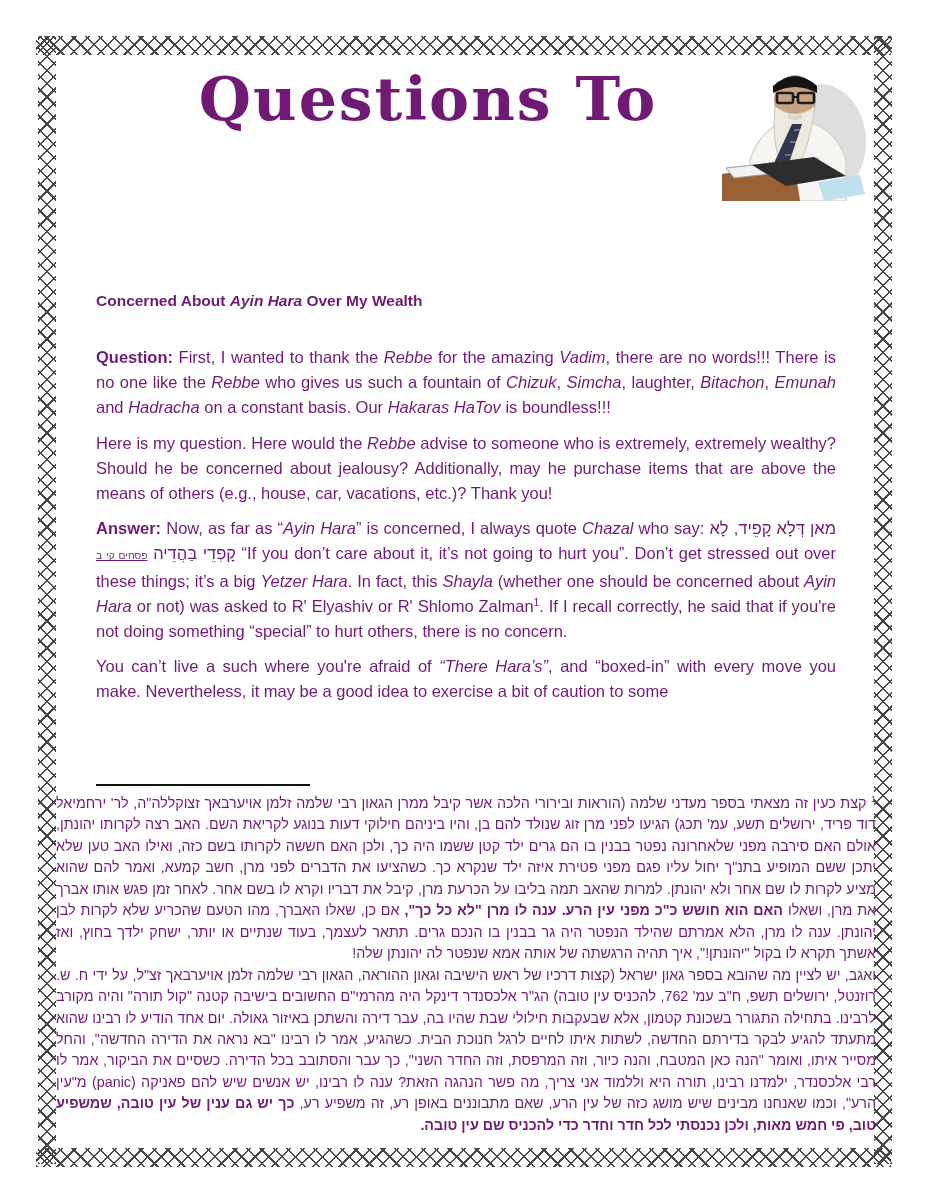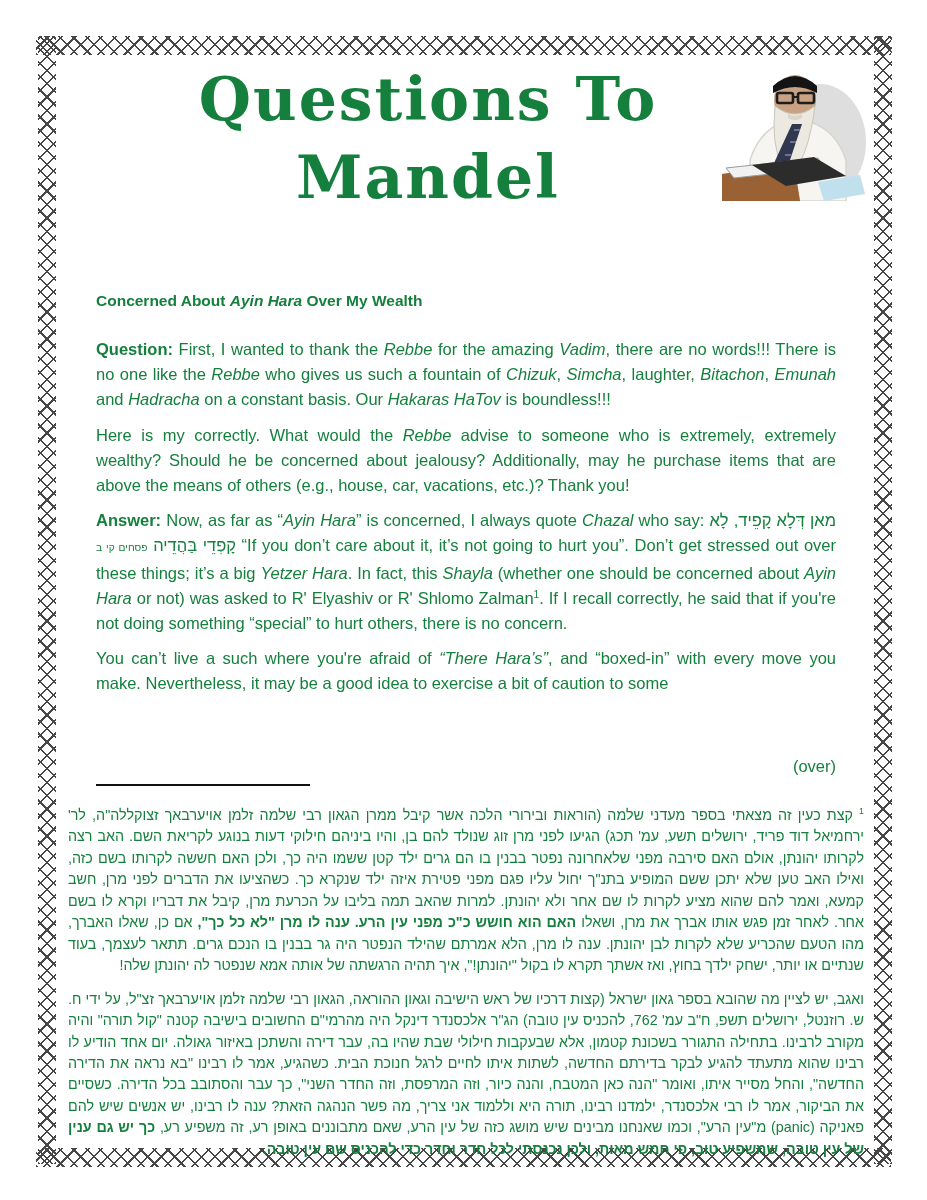--- a/index.html
+++ b/index.html
@@ -1,18 +1,18 @@
 <!DOCTYPE html>
 <html style="--lattice: #474747; --ink: #000000;"><head>
 <meta charset="utf-8">
 <style>
   html,body{margin:0;padding:0;background:#e8e8e8;}
   .page{
     position:relative;width:927px;height:1200px;margin:0 auto;
-    background:#ffffff;overflow:hidden;color:#15803d;
+    background:#ffffff;overflow:hidden;color:#701a75;
     font-family:"Liberation Sans","DejaVu Sans",sans-serif;
   }
   
   .lat{
     position:absolute;
     background-image:
       repeating-linear-gradient(45deg,var(--lattice) 0 1.6px,transparent 1.6px 9.5px),
       repeating-linear-gradient(-45deg,var(--lattice) 0 1.6px,transparent 1.6px 9.5px);
   }
   .lat.top   {left:36px;top:36px;width:855px;height:19px;}
@@ -28,53 +28,52 @@
   .photo{position:absolute;left:722px;top:62px;width:147px;height:139px;}
 
   .subtitle{
     position:absolute;left:96px;top:292px;width:740px;text-align:left;
     font-size:15.5px;font-weight:bold;
   }
   .body-col{
     position:absolute;left:96px;top:337px;width:740px;
     font-size:16.5px;line-height:25.2px;text-align:justify;
   }
-  .body-col p{margin:0 0 10px 0;}
+  .body-col p{margin:8px 0 10px 0;}
   .over{
     position:absolute;left:96px;top:757px;width:740px;text-align:right;
     font-size:16.5px;
   }
   .fn-rule{position:absolute;left:96px;top:784px;width:214px;border-top:2px solid #111;}
   .footnotes{
     position:absolute;left:56px;top:793px;width:820px;
     direction:rtl;text-align:justify;
     font-size:14.3px;line-height:21.45px;
   }
-  .footnotes p{margin:12px;}
+  .footnotes p{margin:0;}
 
   .b{font-weight:bold;}
   .i{font-style:italic;}
   .bi{font-weight:bold;font-style:italic;}
   sup{font-size:0.62em;line-height:0;}
   .heb{}
-  .hebsmall{font-size:0.62em;}
+  .hebsmall{font-size:0.62em;text-decoration:underline;}
 </style>
 </head>
 <body>
 
 <div class="page">
 
   <div class="lat top"></div>
   <div class="lat bottom"></div>
   <div class="lat left"></div>
   <div class="lat right"></div>
 
   <div class="title">
     <div>Questions To</div>
-    <div>Mandel</div>
   </div>
 
   <div class="photo">
     <svg viewBox="0 0 147 139" width="147" height="139" xmlns="http://www.w3.org/2000/svg">
       <rect x="0" y="0" width="147" height="139" fill="#ffffff"></rect>
       <ellipse cx="98" cy="80" rx="46" ry="58" fill="#dedede"></ellipse>
       <path d="M28 139 L28 98 Q38 68 62 60 L88 60 Q114 68 124 98 L124 139 Z" fill="#f6f5f1" stroke="#d7d5ce" stroke-width="1.5"></path>
       <ellipse cx="73" cy="38" rx="21" ry="25" fill="#c9a284"></ellipse>
       <path d="M51 24 Q73 4 95 24 L95 31 Q73 19 51 31 Z" fill="#141414"></path>
       <rect x="55" y="31" width="16" height="10" rx="2" fill="none" stroke="#1d1d1d" stroke-width="2.6"></rect>
@@ -89,26 +88,25 @@
       <path d="M4 106 L96 96 L102 106 L12 116 Z" fill="#f1f1f1" stroke="#9a9a9a" stroke-width="1"></path>
       <path d="M30 103 L92 95 L124 114 L64 124 Z" fill="#2c2c2c"></path>
       <path d="M96 120 L138 113 L143 132 L102 139 Z" fill="#bfe0ec"></path>
     </svg>
   </div>
 
   <div class="subtitle"><span class="b">Concerned About </span><span class="bi">Ayin Hara</span><span class="b"> Over My Wealth</span></div>
 
   <div class="body-col">
     <p><span class="b">Question:</span><span> First, I wanted to thank the </span><span class="i">Rebbe</span><span> for the amazing </span><span class="i">Vadim</span><span>, there are no words!!! There is no one like the </span><span class="i">Rebbe</span><span> who gives us such a fountain of </span><span class="i">Chizuk</span><span>, </span><span class="i">Simcha</span><span>, laughter, </span><span class="i">Bitachon</span><span>, </span><span class="i">Emunah</span><span> and </span><span class="i">Hadracha</span><span> on a constant basis. Our </span><span class="i">Hakaras HaTov</span><span> is boundless!!!</span></p>
-    <p><span>Here is my correctly. What would the </span><span class="i">Rebbe</span><span> advise to someone who is extremely, extremely wealthy? Should he be concerned about jealousy? Additionally, may he purchase items that are above the means of others (e.g., house, car, vacations, etc.)? Thank you!</span></p>
+    <p><span>Here is my question. Here would the </span><span class="i">Rebbe</span><span> advise to someone who is extremely, extremely wealthy? Should he be concerned about jealousy? Additionally, may he purchase items that are above the means of others (e.g., house, car, vacations, etc.)? Thank you!</span></p>
     <p><span class="b">Answer:</span><span> Now, as far as “</span><span class="i">Ayin Hara</span><span>” is concerned, I always quote </span><span class="i">Chazal</span><span> who say:  </span><span class="heb">מאן דְּלָא קָפֵיד, לָא קָפְדֵי בַּהֲדֵיה </span><span class="hebsmall">פסחים קי ב</span><span> “If you don’t care about it, it’s not going to hurt you”. Don’t get stressed out over these things; it’s a big </span><span class="i">Yetzer Hara</span><span>. In fact, this </span><span class="i">Shayla</span><span> (whether one should be concerned about </span><span class="i">Ayin Hara</span><span> or not) was asked to R' Elyashiv or R' Shlomo Zalman</span><sup>1</sup><span>. If I recall correctly, he said that if you're not doing something “special” to hurt others, there is no concern.</span></p>
     <p><span>You can’t live a such where you're afraid of </span><span class="i">“There Hara’s”</span><span>, and “boxed-in” with every move you make. Nevertheless, it may be a good idea to exercise a bit of caution to some</span></p>
   </div>
 
-  <div class="over">(over)</div>
 
   <div class="fn-rule"></div>
 
   <div class="footnotes">
     <p><sup>1</sup><span> קצת כעין זה מצאתי בספר מעדני שלמה (הוראות ובירורי הלכה אשר קיבל ממרן הגאון רבי שלמה זלמן אויערבאך זצוקללה"ה, לר' ירחמיאל דוד פריד, ירושלים תשע, עמ' תכג) הגיעו לפני מרן זוג שנולד להם בן, והיו ביניהם חילוקי דעות בנוגע לקריאת השם. האב רצה לקרותו יהונתן, אולם האם סירבה מפני שלאחרונה נפטר בבנין בו הם גרים ילד קטן ששמו היה כך, ולכן האם חששה לקרותו בשם כזה, ואילו האב טען שלא יתכן ששם המופיע בתנ"ך יחול עליו פגם מפני פטירת איזה ילד שנקרא כך. כשהציעו את הדברים לפני מרן, חשב קמעא, ואמר להם שהוא מציע לקרות לו שם אחר ולא יהונתן. למרות שהאב תמה בליבו על הכרעת מרן, קיבל את דבריו וקרא לו בשם אחר. לאחר זמן פגש אותו אברך את מרן, ושאלו </span><span class="b">האם הוא חושש כ"כ מפני עין הרע. ענה לו מרן "לא כל כך",</span><span> אם כן, שאלו האברך, מהו הטעם שהכריע שלא לקרות לבן יהונתן. ענה לו מרן, הלא אמרתם שהילד הנפטר היה גר בבנין בו הנכם גרים. תתאר לעצמך, בעוד שנתיים או יותר, ישחק ילדך בחוץ, ואז אשתך תקרא לו בקול "יהונתן!", איך תהיה הרגשתה של אותה אמא שנפטר לה יהונתן שלה!</span></p>
     <p><span>ואגב, יש לציין מה שהובא בספר גאון ישראל (קצות דרכיו של ראש הישיבה וגאון ההוראה, הגאון רבי שלמה זלמן אויערבאך זצ"ל, על ידי ח. ש. רוזנטל, ירושלים תשפ, ח"ב עמ' 762, להכניס עין טובה) הג"ר אלכסנדר דינקל היה מהרמי"ם החשובים בישיבה קטנה "קול תורה" והיה מקורב לרבינו. בתחילה התגורר בשכונת קטמון, אלא שבעקבות חילולי שבת שהיו בה, עבר דירה והשתכן באיזור גאולה. יום אחד הודיע לו רבינו שהוא מתעתד להגיע לבקר בדירתם החדשה, לשתות איתו לחיים לרגל חנוכת הבית. כשהגיע, אמר לו רבינו "בא נראה את הדירה החדשה", והחל מסייר איתו, ואומר "הנה כאן המטבח, והנה כיור, וזה המרפסת, וזה החדר השני", כך עבר והסתובב בכל הדירה. כשסיים את הביקור, אמר לו רבי אלכסנדר, ילמדנו רבינו, תורה היא וללמוד אני צריך, מה פשר הנהגה הזאת? ענה לו רבינו, יש אנשים שיש להם פאניקה (panic) מ"עין הרע", וכמו שאנחנו מבינים שיש מושג כזה של עין הרע, שאם מתבוננים באופן רע, זה משפיע רע, </span><span class="b">כך יש גם ענין של עין טובה, שמשפיע טוב, פי חמש מאות, ולכן נכנסתי לכל חדר וחדר כדי להכניס שם עין טובה.</span></p>
   </div>
 
 </div>
 

